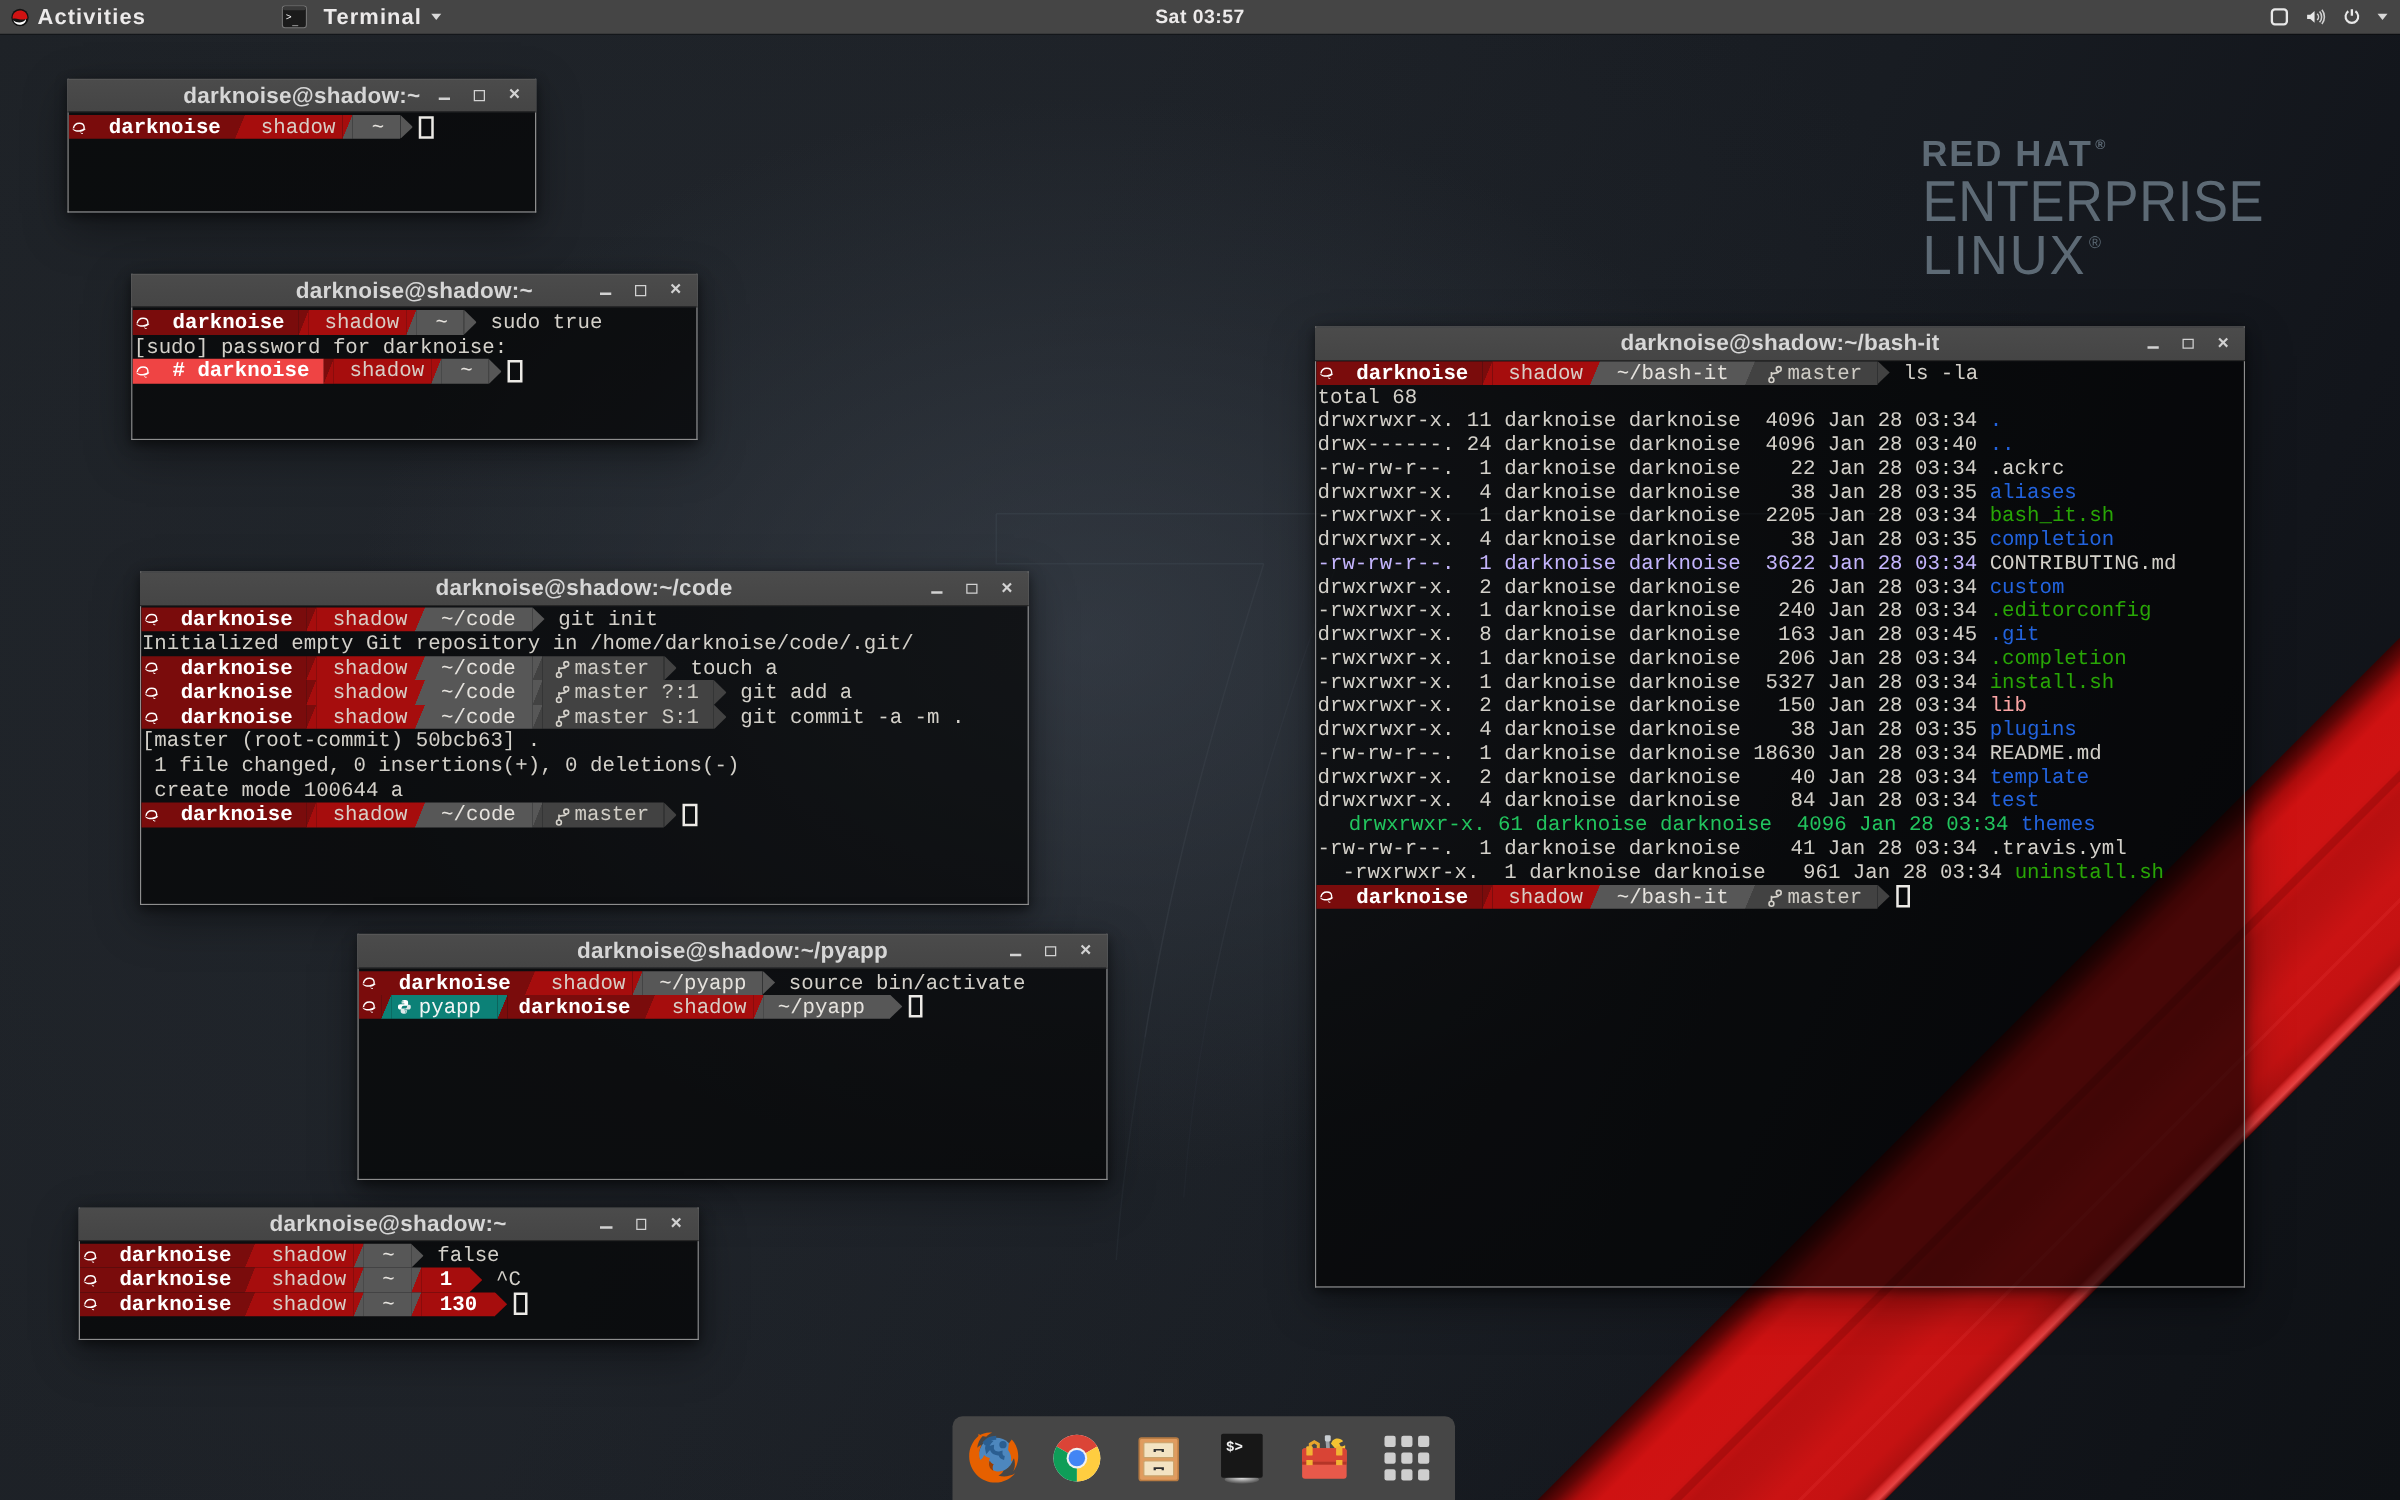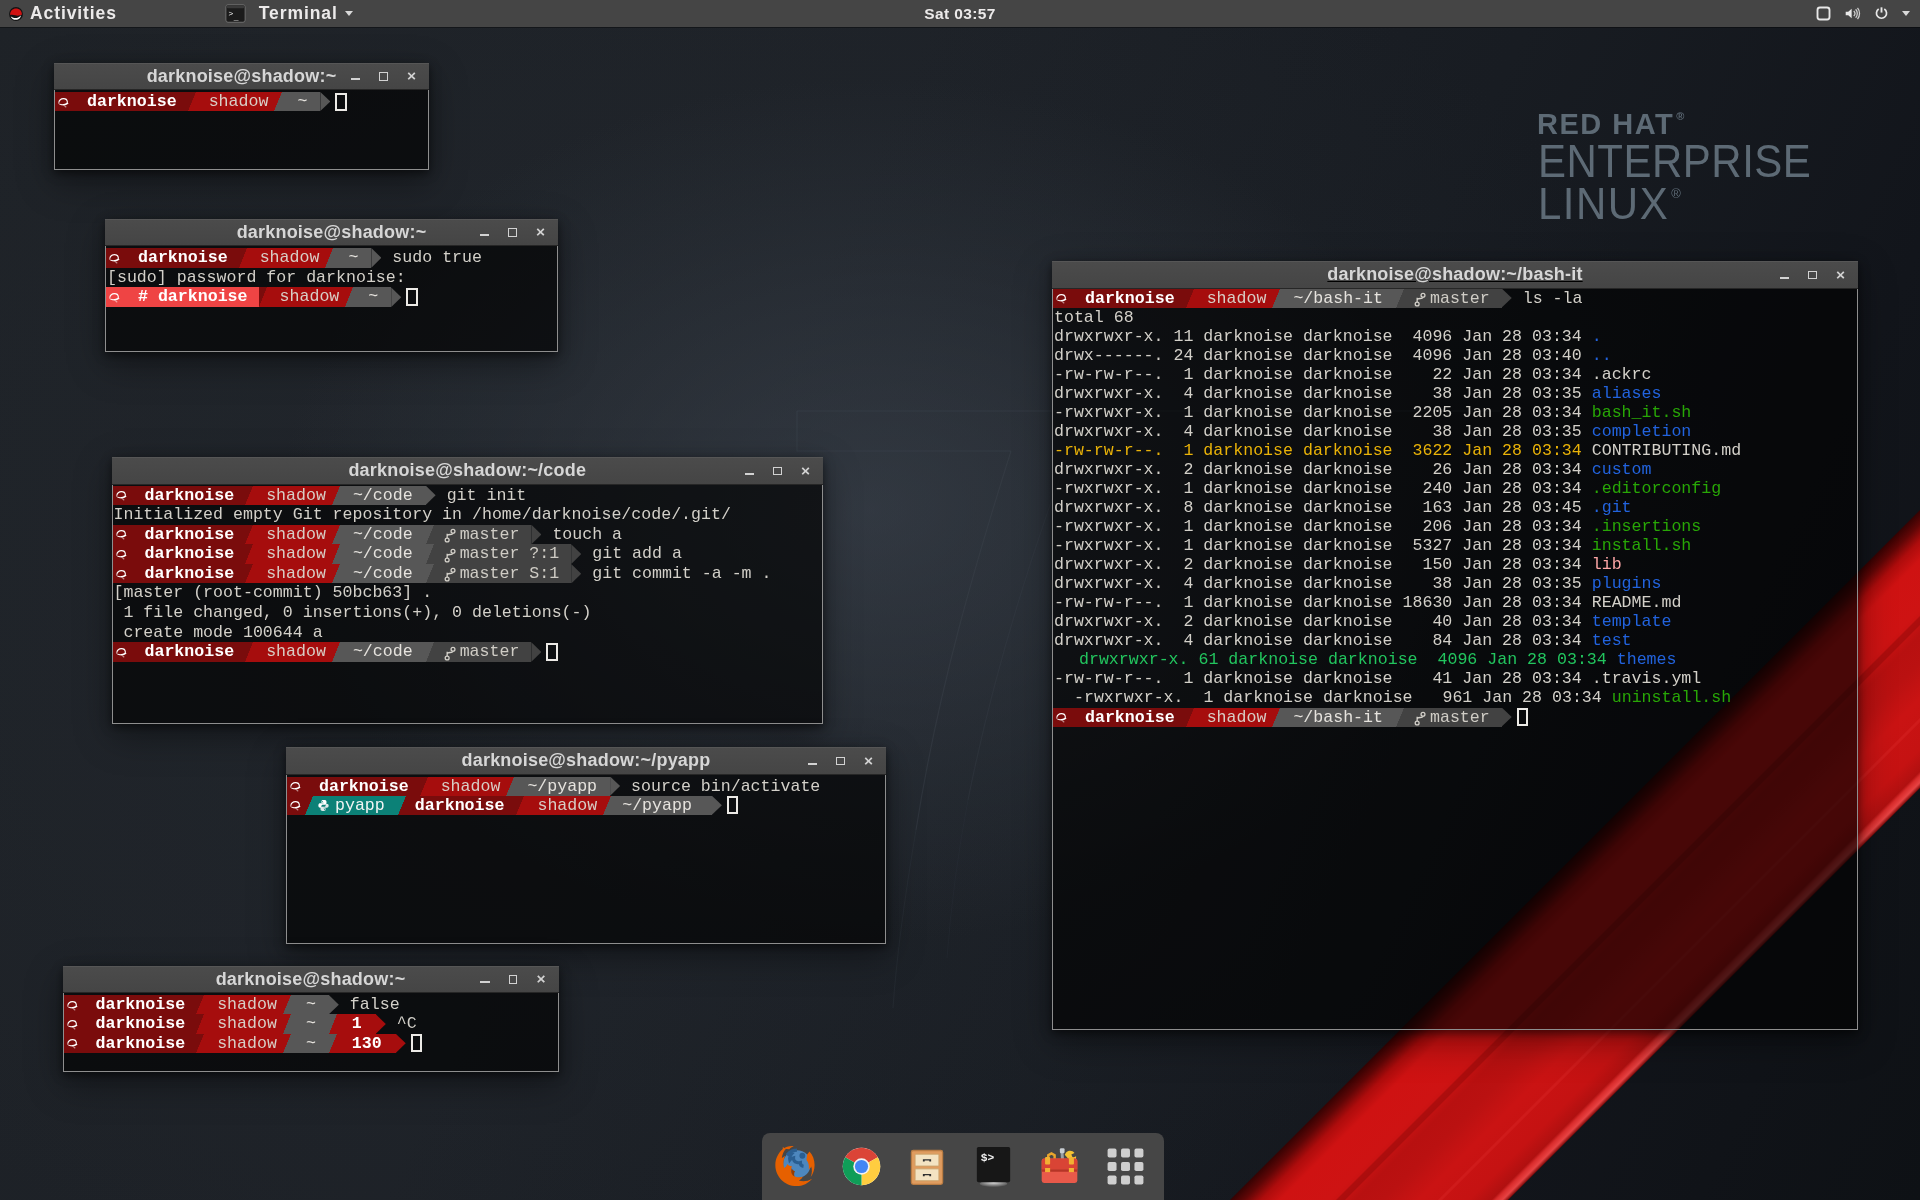--- a/index.html
+++ b/index.html
@@ -305,21 +305,21 @@
             <path d="M1.6 11.6 c5 4 13 3.8 18.6-.6 l3 1.3 c-3.2 3.7-9 5.2-14.2 4.3 C5 15.8 2.5 13.9 1.6 11.6z" fill="#fff"></path>
             <path d="M15 18.4 c.8 1 2.2 1.5 3.5 1.2" stroke="#fff" stroke-width="1.6" fill="none"></path>
           </svg><span style="padding-left:17px;color:#fff;font-weight:600;">darknoise</span></span><span class="sp" style="background:linear-gradient(to bottom right,#7a0c0c 49.2%,#a60d0d 50.8%);"></span><span class="sg" style="background:#a60d0d;padding-left:13px;padding-right:6px;color:#d8cec6;">shadow</span><span class="sp" style="background:linear-gradient(to bottom right,#a60d0d 49.2%,#575757 50.8%);"></span><span class="sg" style="background:#575757;padding-left:15px;padding-right:13px;color:#e6e3de;">~</span><span class="sp" style="background:linear-gradient(to bottom right,#575757 49.2%,#a60d0d 50.8%);"></span><span class="sg" style="background:#a60d0d;padding-left:15px;padding-right:14px;color:#fff;font-weight:700;">1</span><span class="ar" style="background:#a60d0d;"></span><span style="color:#d3d0c9;padding-left:11px;">^C</span></div>
       <div class="pl"><span class="sg" style="background:#7a0c0c;padding-left:2px;padding-right:11px;"><svg class="hat" width="13" height="11" viewBox="0 0 26 22">
             <path d="M3.5 11.5 C4.5 5.5 9 3.2 13 3.2 c4 0 7.2 2.4 7.6 6 .1 1 0 1.9-.3 2.7" stroke="#fff" stroke-width="2.2" fill="none"></path>
             <path d="M1.6 11.6 c5 4 13 3.8 18.6-.6 l3 1.3 c-3.2 3.7-9 5.2-14.2 4.3 C5 15.8 2.5 13.9 1.6 11.6z" fill="#fff"></path>
             <path d="M15 18.4 c.8 1 2.2 1.5 3.5 1.2" stroke="#fff" stroke-width="1.6" fill="none"></path>
           </svg><span style="padding-left:17px;color:#fff;font-weight:600;">darknoise</span></span><span class="sp" style="background:linear-gradient(to bottom right,#7a0c0c 49.2%,#a60d0d 50.8%);"></span><span class="sg" style="background:#a60d0d;padding-left:13px;padding-right:6px;color:#d8cec6;">shadow</span><span class="sp" style="background:linear-gradient(to bottom right,#a60d0d 49.2%,#575757 50.8%);"></span><span class="sg" style="background:#575757;padding-left:15px;padding-right:13px;color:#e6e3de;">~</span><span class="sp" style="background:linear-gradient(to bottom right,#575757 49.2%,#a60d0d 50.8%);"></span><span class="sg" style="background:#a60d0d;padding-left:15px;padding-right:14px;color:#fff;font-weight:700;">130</span><span class="ar" style="background:#a60d0d;"></span><span class="cur"></span></div>
     </div>
   </div>
-<div class="win wf" style="left:1052px;top:261px;width:806px;height:769px;text-decoration:underline;">
+<div class="win wf" style="left:1052px;top:261px;width:744px;height:769px;">
     <div class="tbar">
       <span class="ttl">darknoise@shadow:~/bash-it</span>
       <span class="btns">
         <span class="b bmin">
           <i></i>
         </span>
         <span class="b bmax">
           <i></i>
         </span>
         <span class="b bcls">
@@ -337,25 +337,25 @@
             <circle cx="12" cy="4.3" r="2.6" fill="none" stroke="#d4d1ca" stroke-width="1.7"></circle>
             <path d="M4.2 13.4 V7.5 M4.2 10.5 C4.2 7.5 12 9.8 12 6.9" fill="none" stroke="#d4d1ca" stroke-width="1.7"></path>
           </svg><span style="padding-left:4px;">master</span></span><span class="ar" style="background:#424242;"></span><span style="color:#d3d0c9;padding-left:11px;">ls -la</span></div>
       <div class="pl"><span style="padding-left:1px;"><span style="color:#d3d0c9;">total 68</span></span></div>
       <div class="pl"><span style="padding-left:1px;"><span style="color:#d3d0c9;">drwxrwxr-x. 11 darknoise darknoise  4096 Jan 28 03:34 </span><span style="color:#2263de;">.</span></span></div>
       <div class="pl"><span style="padding-left:1px;"><span style="color:#d3d0c9;">drwx------. 24 darknoise darknoise  4096 Jan 28 03:40 </span><span style="color:#2263de;">..</span></span></div>
       <div class="pl"><span style="padding-left:1px;"><span style="color:#d3d0c9;">-rw-rw-r--.  1 darknoise darknoise    22 Jan 28 03:34 </span><span style="color:#d3d0c9;">.ackrc</span></span></div>
       <div class="pl"><span style="padding-left:1px;"><span style="color:#d3d0c9;">drwxrwxr-x.  4 darknoise darknoise    38 Jan 28 03:35 </span><span style="color:#2263de;">aliases</span></span></div>
       <div class="pl"><span style="padding-left:1px;"><span style="color:#d3d0c9;">-rwxrwxr-x.  1 darknoise darknoise  2205 Jan 28 03:34 </span><span style="color:#28a606;">bash_it.sh</span></span></div>
       <div class="pl"><span style="padding-left:1px;"><span style="color:#d3d0c9;">drwxrwxr-x.  4 darknoise darknoise    38 Jan 28 03:35 </span><span style="color:#2263de;">completion</span></span></div>
-      <div class="pl"><span style="padding-left:1px;"><span style="color:#eab308;">-rw-rw-r--.  1 darknoise darknoise  3622 Jan 28 03:34 </span><span style="color:#d3d0c9;">CONTRIBUTING.md</span></span></div>
+      <div class="pl"><span style="padding-left:1px;"><span style="color:#c4b5fd;">-rw-rw-r--.  1 darknoise darknoise  3622 Jan 28 03:34 </span><span style="color:#d3d0c9;">CONTRIBUTING.md</span></span></div>
       <div class="pl"><span style="padding-left:1px;"><span style="color:#d3d0c9;">drwxrwxr-x.  2 darknoise darknoise    26 Jan 28 03:34 </span><span style="color:#2263de;">custom</span></span></div>
       <div class="pl"><span style="padding-left:1px;"><span style="color:#d3d0c9;">-rwxrwxr-x.  1 darknoise darknoise   240 Jan 28 03:34 </span><span style="color:#28a606;">.editorconfig</span></span></div>
       <div class="pl"><span style="padding-left:1px;"><span style="color:#d3d0c9;margin-top:12px;">drwxrwxr-x.  8 darknoise darknoise   163 Jan 28 03:45 </span><span style="color:#2263de;">.git</span></span></div>
-      <div class="pl"><span style="padding-left:1px;"><span style="color:#d3d0c9;">-rwxrwxr-x.  1 darknoise darknoise   206 Jan 28 03:34 </span><span style="color:#28a606;">.insertions</span></span></div>
+      <div class="pl"><span style="padding-left:1px;"><span style="color:#d3d0c9;">-rwxrwxr-x.  1 darknoise darknoise   206 Jan 28 03:34 </span><span style="color:#28a606;">.completion</span></span></div>
       <div class="pl"><span style="padding-left:1px;"><span style="color:#d3d0c9;">-rwxrwxr-x.  1 darknoise darknoise  5327 Jan 28 03:34 </span><span style="color:#28a606;">install.sh</span></span></div>
       <div class="pl"><span style="padding-left:1px;"><span style="color:#d3d0c9;">drwxrwxr-x.  2 darknoise darknoise   150 Jan 28 03:34 </span><span style="color:#fca5a5;">lib</span></span></div>
       <div class="pl"><span style="padding-left:1px;"><span style="color:#d3d0c9;">drwxrwxr-x.  4 darknoise darknoise    38 Jan 28 03:35 </span><span style="color:#2263de;">plugins</span></span></div>
       <div class="pl"><span style="padding-left:1px;"><span style="color:#d3d0c9;">-rw-rw-r--.  1 darknoise darknoise 18630 Jan 28 03:34 </span><span style="color:#d3d0c9;">README.md</span></span></div>
       <div class="pl"><span style="padding-left:1px;"><span style="color:#d3d0c9;">drwxrwxr-x.  2 darknoise darknoise    40 Jan 28 03:34 </span><span style="color:#2263de;">template</span></span></div>
       <div class="pl"><span style="padding-left:1px;"><span style="color:#d3d0c9;">drwxrwxr-x.  4 darknoise darknoise    84 Jan 28 03:34 </span><span style="color:#2263de;">test</span></span></div>
       <div class="pl"><span style="padding-left:1px;"><span style="color:#22c55e;margin-left:25px;">drwxrwxr-x. 61 darknoise darknoise  4096 Jan 28 03:34 </span><span style="color:#2263de;">themes</span></span></div>
       <div class="pl"><span style="padding-left:1px;"><span style="color:#d3d0c9;text-align:center;">-rw-rw-r--.  1 darknoise darknoise    41 Jan 28 03:34 </span><span style="color:#d3d0c9;">.travis.yml</span></span></div>
       <div class="pl"><span style="padding-left:1px;margin-left:20px;"><span style="color:#d3d0c9;">-rwxrwxr-x.  1 darknoise darknoise   961 Jan 28 03:34 </span><span style="color:#28a606;">uninstall.sh</span></span></div>
       <div class="pl"><span class="sg" style="background:#7a0c0c;padding-left:2px;padding-right:11px;"><svg class="hat" width="13" height="11" viewBox="0 0 26 22">

